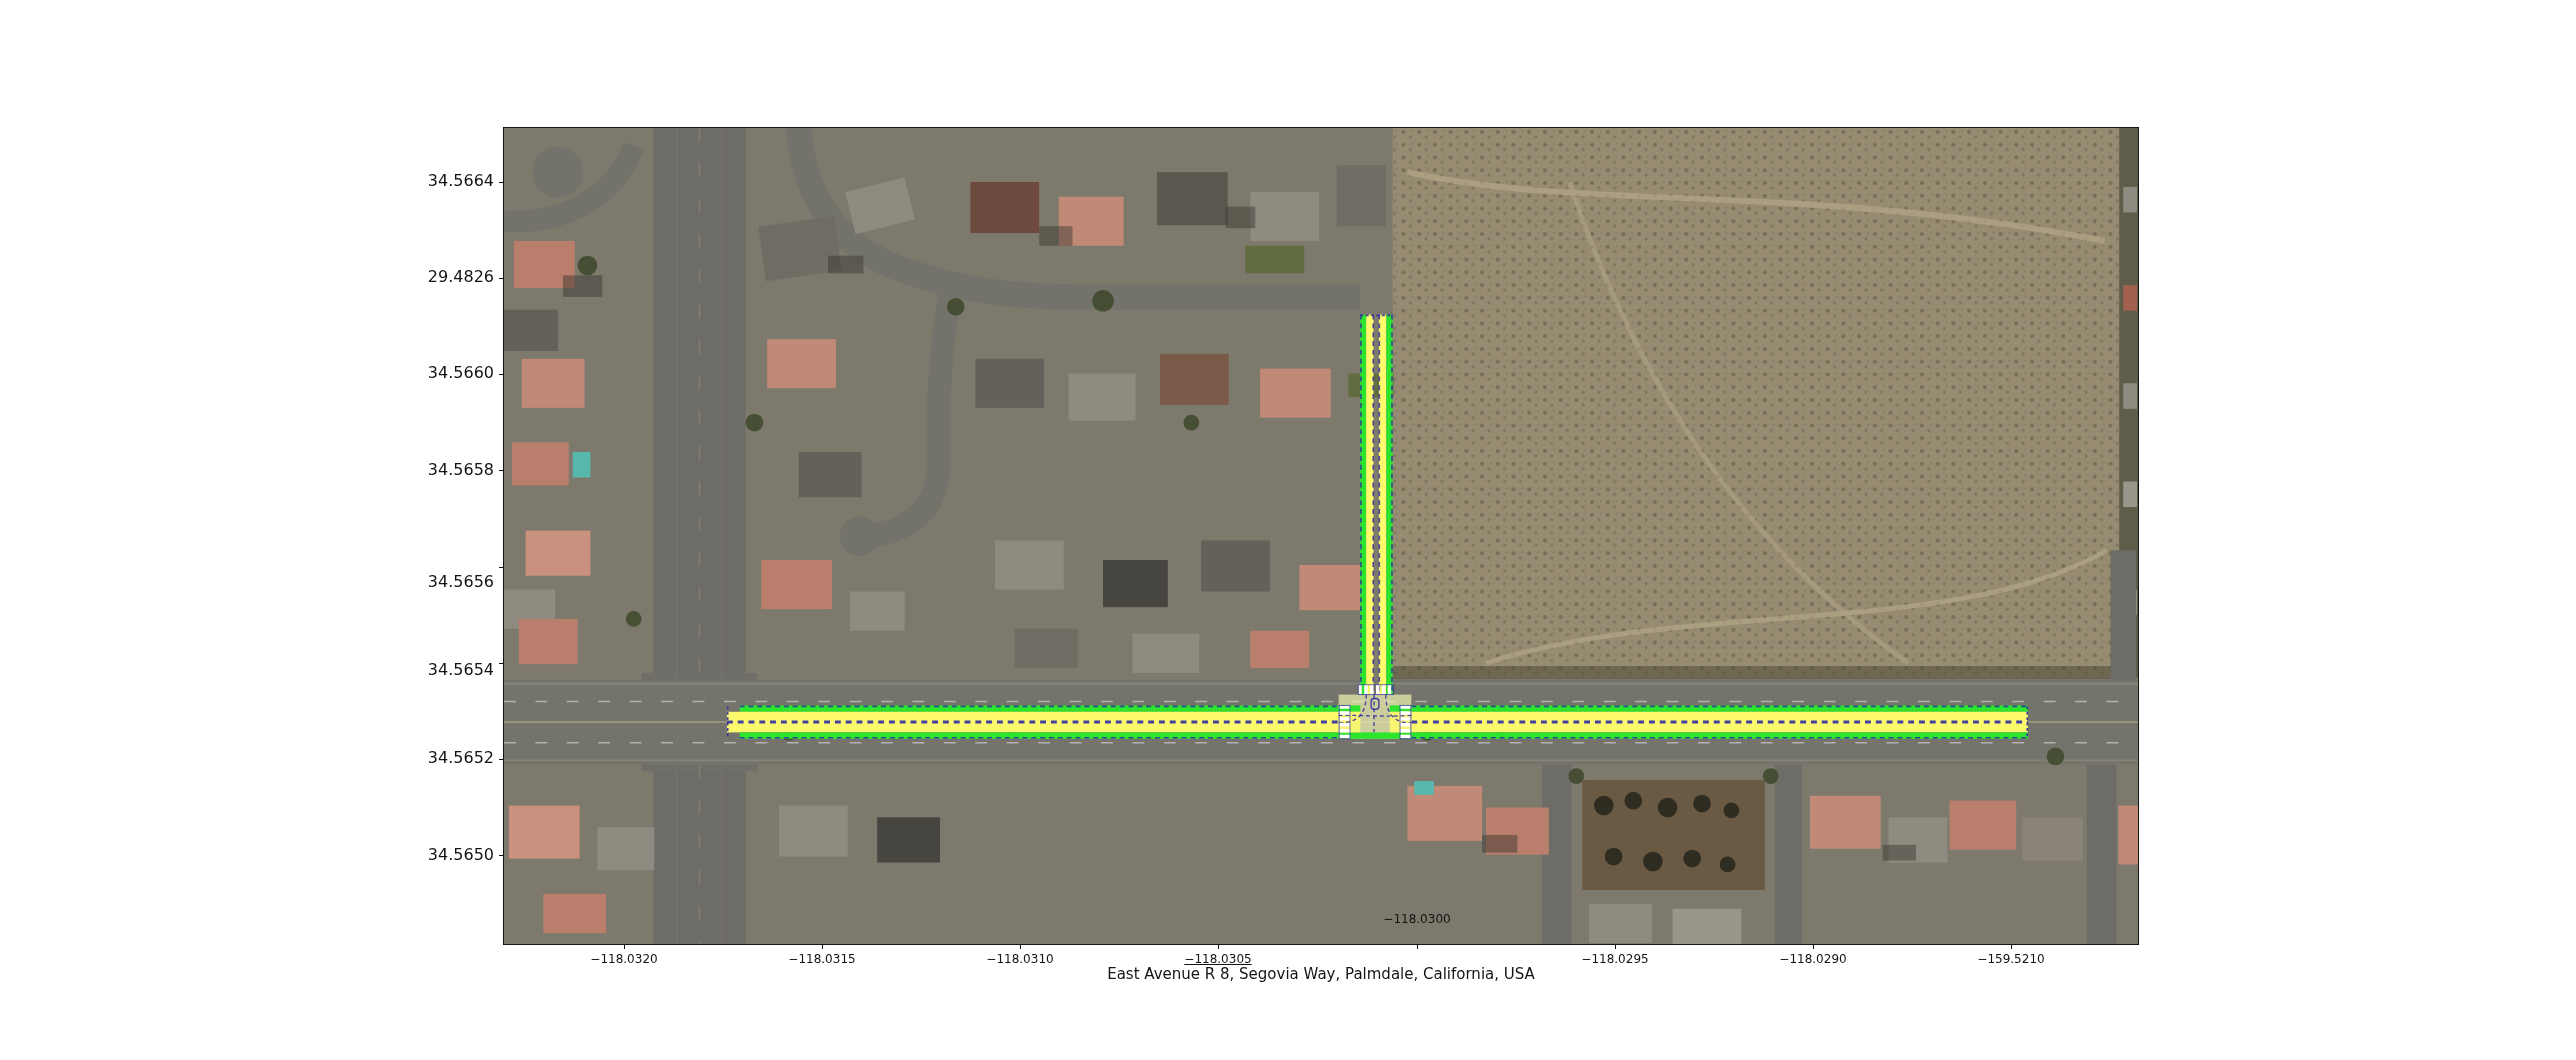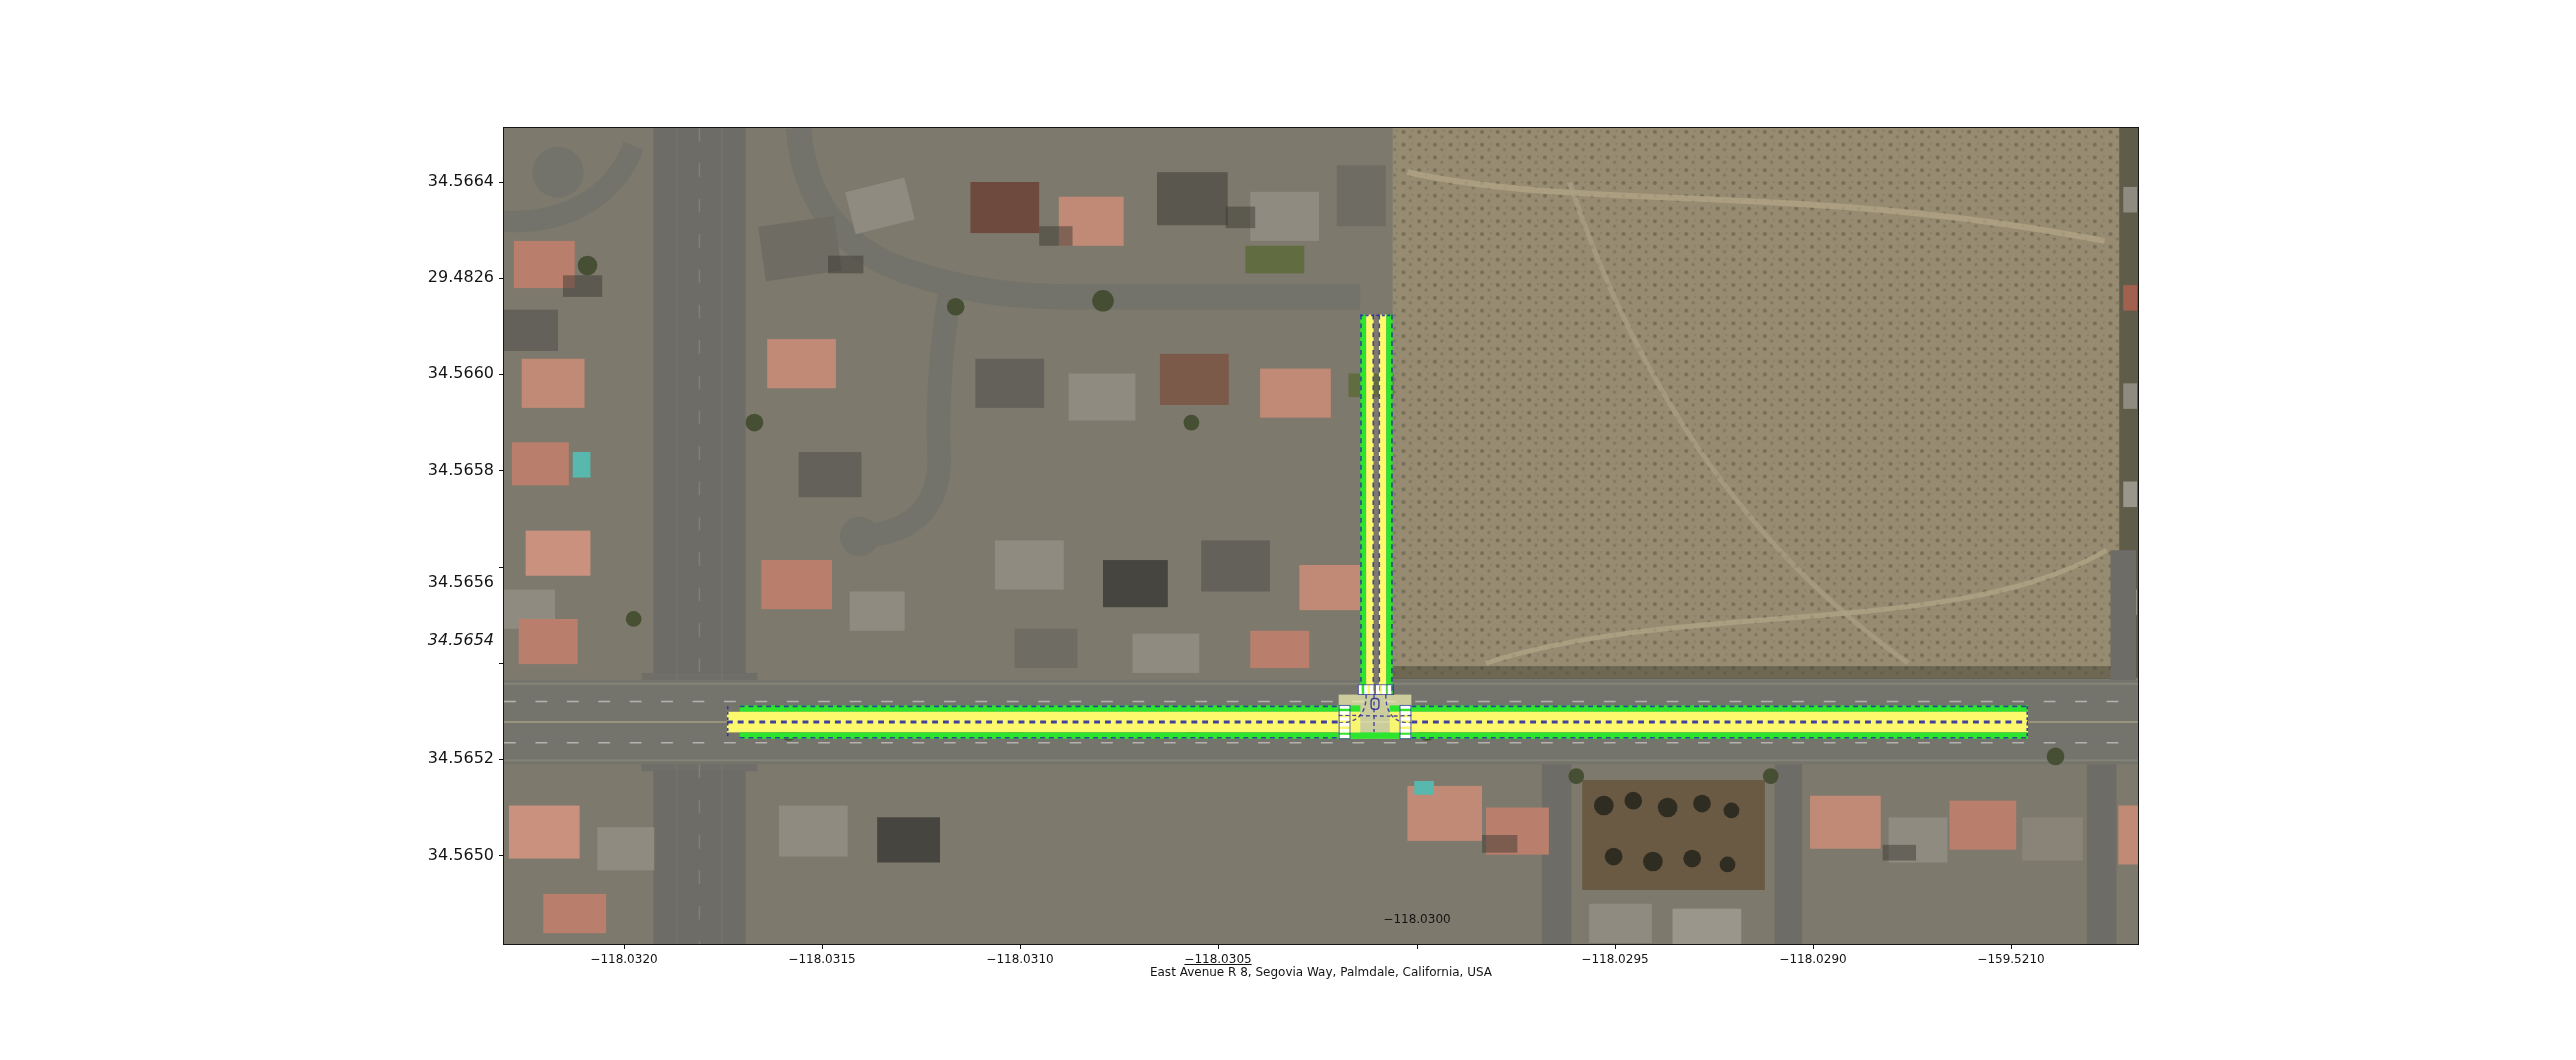--- a/index.html
+++ b/index.html
@@ -17,21 +17,21 @@
   .tick-label-y {
     position:absolute; width:108px; text-align:right;
     font-size:16px; color:#141414; line-height:14.7px;
   }
   .tick-label-x {
     position:absolute; width:118px; text-align:center;
     font-size:12px; color:#141414; line-height:14.7px;
   }
   .plot-title {
     position:absolute; left:504px; width:1634px; top:965px; text-align:center;
-    font-size:12px; color:#141414;
+    font-size:15px; color:#141414;
   }
 </style>
 </head>
 <body>
 
 <div class="figure">
 
   <div class="plot">
 
     <svg width="1634" height="816" viewBox="0 0 1664 831">
@@ -243,21 +243,21 @@
       <div class="tick-label-y" style="left: 386px; top: 174px;">34.5664</div>
       <div class="tick-mark-y" style="left: 499px; top: 278px;"></div>
       <div class="tick-label-y" style="left: 386px; top: 270px;">29.4826</div>
       <div class="tick-mark-y" style="left: 499px; top: 374px;"></div>
       <div class="tick-label-y" style="left: 386px; top: 366px;">34.5660</div>
       <div class="tick-mark-y" style="left: 499px; top: 470px;"></div>
       <div class="tick-label-y" style="left: 386px; top: 463px;">34.5658</div>
       <div class="tick-mark-y" style="left: 499px; top: 567px;"></div>
       <div class="tick-label-y" style="left: 386px; top: 559px; margin-top: 16px;">34.5656</div>
       <div class="tick-mark-y" style="left: 499px; top: 663px;"></div>
-      <div class="tick-label-y" style="left: 386px; top: 633px; font-style: italic;">34.5654</div>
+      <div class="tick-label-y" style="left: 386px; top: 663px;">34.5654</div>
       <div class="tick-mark-y" style="left: 499px; top: 759px;"></div>
       <div class="tick-label-y" style="left: 386px; top: 751px;">34.5652</div>
       <div class="tick-mark-y" style="left: 499px; top: 855px;"></div>
       <div class="tick-label-y" style="left: 386px; top: 848px;">34.5650</div>
     </div>
   <div id="x-axis">
       <div class="tick-mark-x" style="left: 624px; top: 945px;"></div>
       <div class="tick-label-x" style="left: 565px; top: 952px;">−118.0320</div>
       <div class="tick-mark-x" style="left: 822px; top: 945px;"></div>
       <div class="tick-label-x" style="left: 763px; top: 952px;">−118.0315</div>

